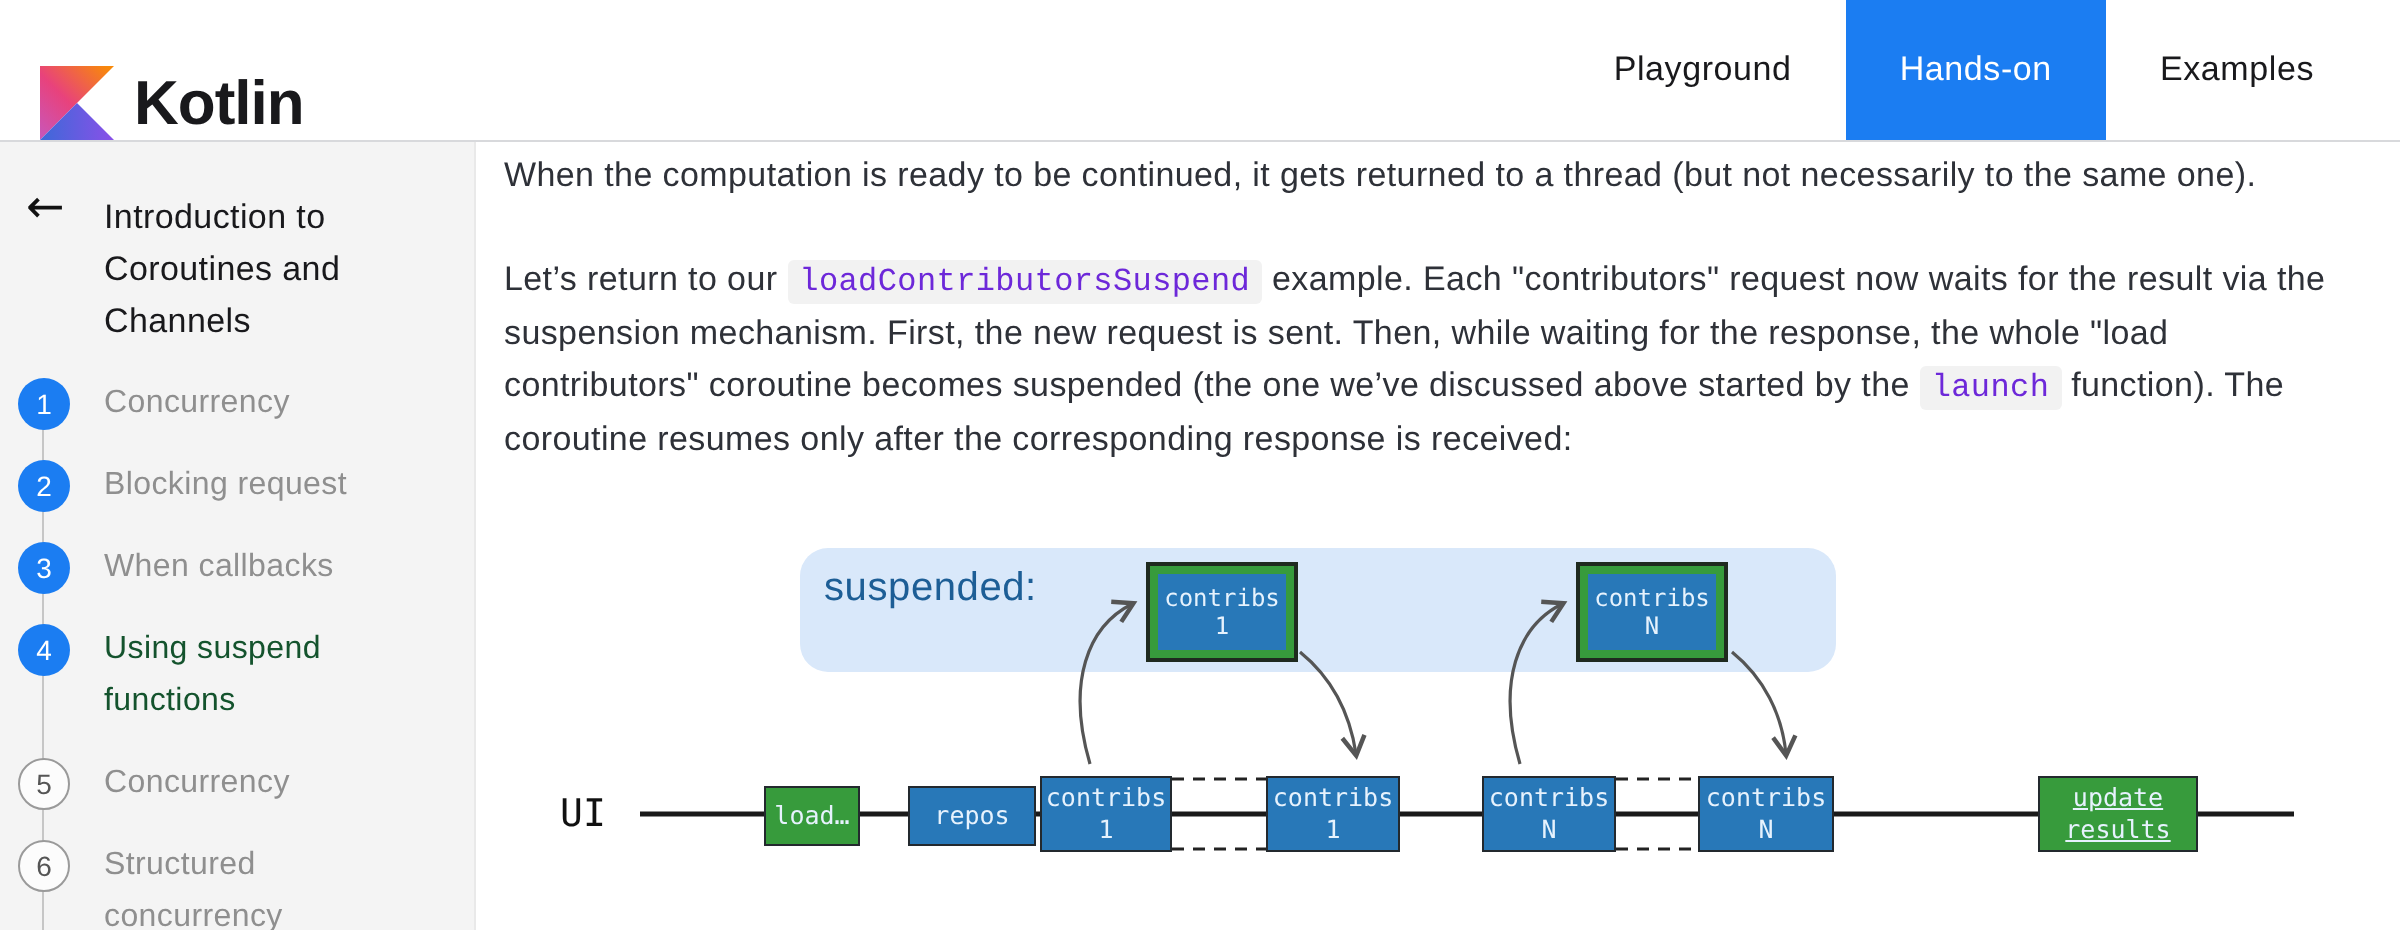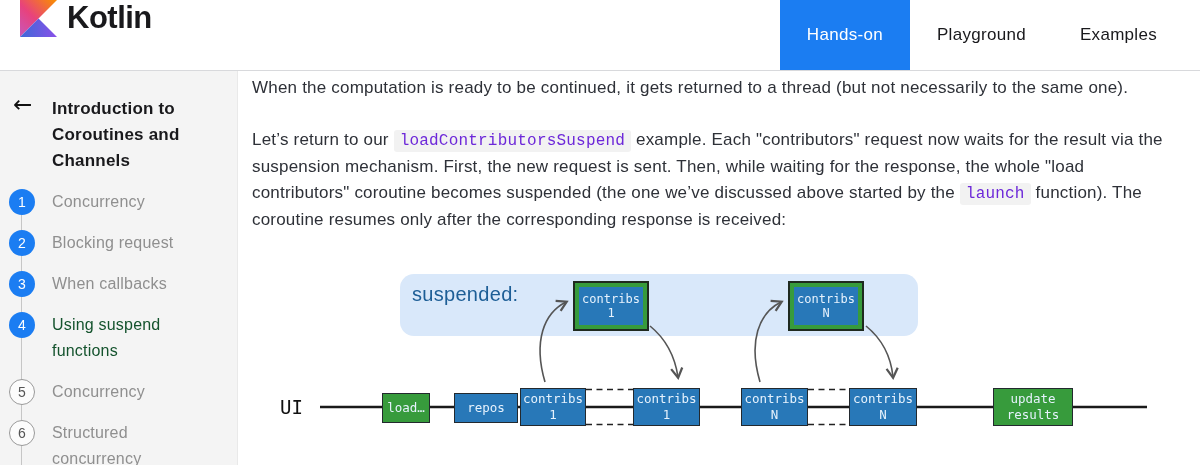--- a/index.html
+++ b/index.html
@@ -14,21 +14,21 @@
   .header {
     height: 71px;
     display: flex;
     align-items: stretch;
     justify-content: space-between;
     border-bottom: 1px solid #d8d9dc;
     background: #fff;
     position: relative;
   }
   .logo {
-    display: flex; align-items: flex-start; gap: 10px;
+    display: flex; align-items: flex-end; gap: 10px;
     padding-left: 20px; cursor: pointer; text-decoration: none; color: #19191c;
   }
   .k-mark { position: relative; width: 37px; height: 37px; }
   .k-mark .k-top {
     position: absolute; inset: 0;
     clip-path: polygon(0 0, 100% 0, 0 100%);
     background: linear-gradient(225deg, #f88909 5%, #e8427c 55%, #c757bc 100%);
   }
   .k-mark .k-bottom {
     position: absolute; inset: 0;
@@ -57,21 +57,21 @@
     padding-top: 25px;
   }
   .back-btn {
     position: absolute; left: 13px; top: 22px;
     font-size: 23px; line-height: 23px; color: #111;
     cursor: pointer; background: none; border: none;
     font-family: "DejaVu Sans", sans-serif;
   }
   .course-title {
     margin: 0 18px 12px 52px;
-    font-size: 17px; font-weight: 700; line-height: 26px;
+    font-size: 17px; font-weight: 400; line-height: 26px;
     color: #19191c; letter-spacing: 0.2px;
   }
   .steps { list-style: none; margin-top: 15px; position: relative; }
   .steps .rail {
     position: absolute; left: 21px; top: 14px; bottom: -10px;
     width: 1px; background: #c6c6c6;
   }
   .step {
     display: flex; align-items: flex-start; gap: 17px;
     padding-left: 9px; margin-bottom: 15px;
@@ -144,36 +144,36 @@
   .tbox.one { top: 124px; height: 30px; margin-left: 30px; }
   .tbox.two { top: 119px; height: 38px; }
   .tbox.green { background: #379b3c; }
   .tbox.blue  { background: #2878b8; }
   .tbox.b0 { left: 100px; width: 48px; }
   .tbox.b1 { left: 172px; width: 64px; }
   .tbox.b2 { left: 268px; width: 66px; }
   .tbox.b3 { left: 381px; width: 67px; }
   .tbox.b4 { left: 489px; width: 67px; }
   .tbox.b5 { left: 597px; width: 68px; }
-  .tbox.b6 { left: 741px; width: 80px; }
+  .tbox.b6 { left: 767px; width: 80px; text-decoration: underline; }
 </style>
 </head>
 <body>
 
 <div class="header">
   <a class="logo">
     <span class="k-mark">
       <span class="k-top"></span>
         <span class="k-bottom"></span>
     </span>
     <span class="wordmark">Kotlin</span>
   </a>
   <nav class="nav">
+    <a class="nav-item">Playground</a>
     <a class="nav-item active">Hands-on</a>
-    <a class="nav-item">Playground</a>
     <a class="nav-item">Examples</a>
   </nav>
 </div>
 
 <div class="page">
 
   <aside class="sidebar">
     <button class="back-btn">←</button>
     <div class="course-title">Introduction to Coroutines and Channels</div>
     <ul class="steps">

